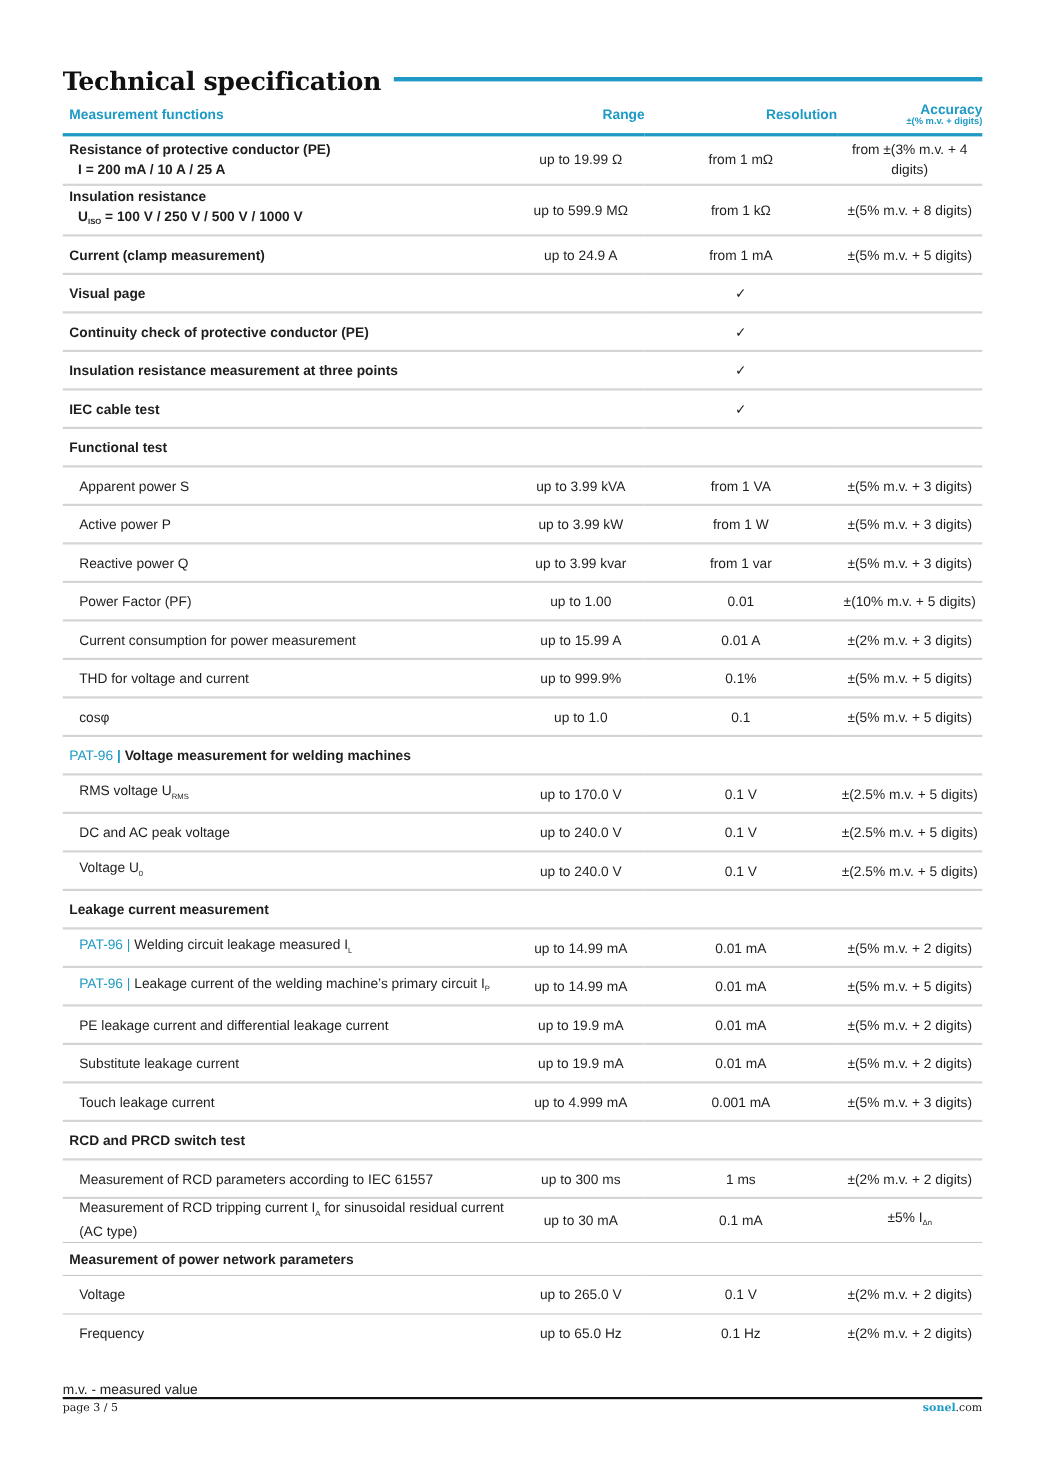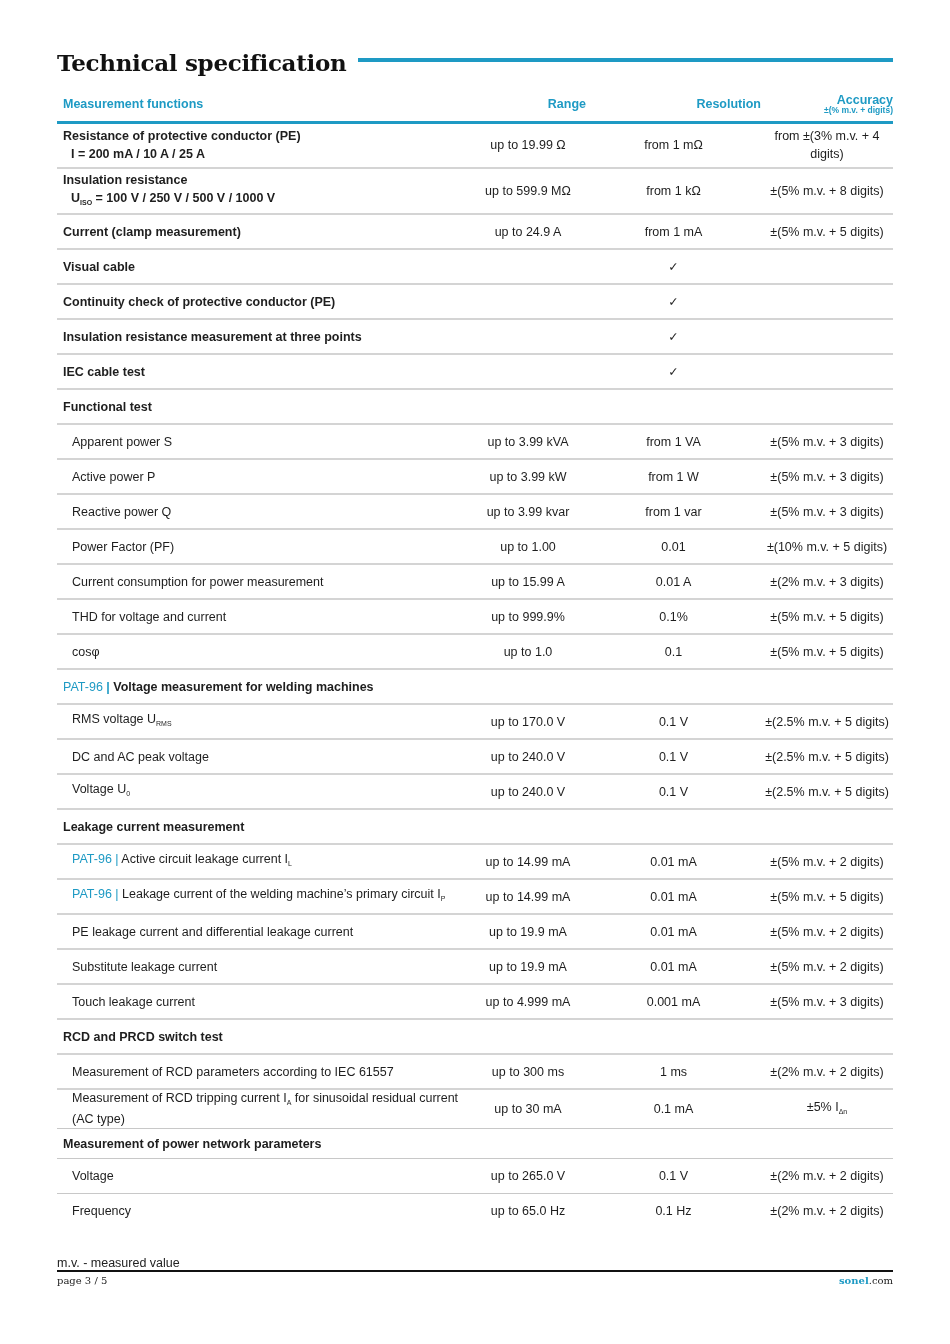--- a/index.html
+++ b/index.html
@@ -1,19 +1,19 @@
 <!DOCTYPE html>
 <html><head>
   <meta charset="utf-8">
   <style>
     * { box-sizing: border-box; margin: 0; padding: 0; }
     html, body { width: 950px; height: 1344px; background: #ffffff; }
     body { font-family: "Liberation Sans", sans-serif; color: #1e1e1e; position: relative; overflow: hidden; }
 
-    .title-row { position: absolute; left: 57px; top: 46px; width: 836px; height: 32px; display: flex; align-items: center; }
+    .title-row { position: absolute; left: 57px; top: 58px; width: 836px; height: 32px; display: flex; align-items: center; }
     .title { font-family: "DejaVu Serif", serif; font-weight: bold; font-size: 23px; color: #111; letter-spacing: -0.3px; white-space: nowrap; }
     .title-line { flex: 1; height: 4px; background: #1e9ac4; margin-left: 12px; margin-top: -4px; }
 
     .spec-table { position: absolute; left: 57px; top: 88px; width: 836px; border-collapse: collapse; table-layout: fixed; }
     .spec-table col.c1 { width: 413px; }
     .spec-table col.c2 { width: 116px; }
     .spec-table col.c3 { width: 175px; }
     .spec-table col.c4 { width: 132px; }
 
     .spec-table thead th { color: #1e9ac4; font-weight: bold; font-size: 12.5px; height: 34px; border-bottom: 3px solid #1e9ac4; vertical-align: middle; }
@@ -92,21 +92,21 @@
     </tr>
 
     <tr class="section">
       <td class="name">Current (clamp measurement)</td>
       <td class="val">up to 24.9 A</td>
       <td class="val">from 1 mA</td>
       <td class="val">±(5% m.v. + 5 digits)</td>
     </tr>
 
     <tr class="section">
-      <td class="name">Visual cable</td>
+      <td class="name">Visual page</td>
       <td class="val"></td>
       <td class="val check">✓</td>
       <td class="val"></td>
     </tr>
     <tr class="section">
       <td class="name">Continuity check of protective conductor (PE)</td>
       <td class="val"></td>
       <td class="val check">✓</td>
       <td class="val"></td>
     </tr>
@@ -193,21 +193,21 @@
       <td class="val">up to 240.0 V</td>
       <td class="val">0.1 V</td>
       <td class="val">±(2.5% m.v. + 5 digits)</td>
     </tr>
 
     <tr class="section">
       <td class="name" colspan="4">Leakage current measurement</td>
     </tr>
 
     <tr class="sub">
-      <td class="name"><span class="pat">PAT-96</span><span class="pipe"> | </span><span>Active circuit leakage current I</span><sub>L</sub></td>
+      <td class="name"><span class="pat">PAT-96</span><span class="pipe"> | </span><span>Welding circuit leakage measured I</span><sub>L</sub></td>
       <td class="val">up to 14.99 mA</td>
       <td class="val">0.01 mA</td>
       <td class="val">±(5% m.v. + 2 digits)</td>
     </tr>
 
     <tr class="sub">
       <td class="name"><span class="pat">PAT-96</span><span class="pipe"> | </span><span>Leakage current of the welding machine’s primary circuit I</span><sub>P</sub></td>
       <td class="val">up to 14.99 mA</td>
       <td class="val">0.01 mA</td>
       <td class="val">±(5% m.v. + 5 digits)</td>

